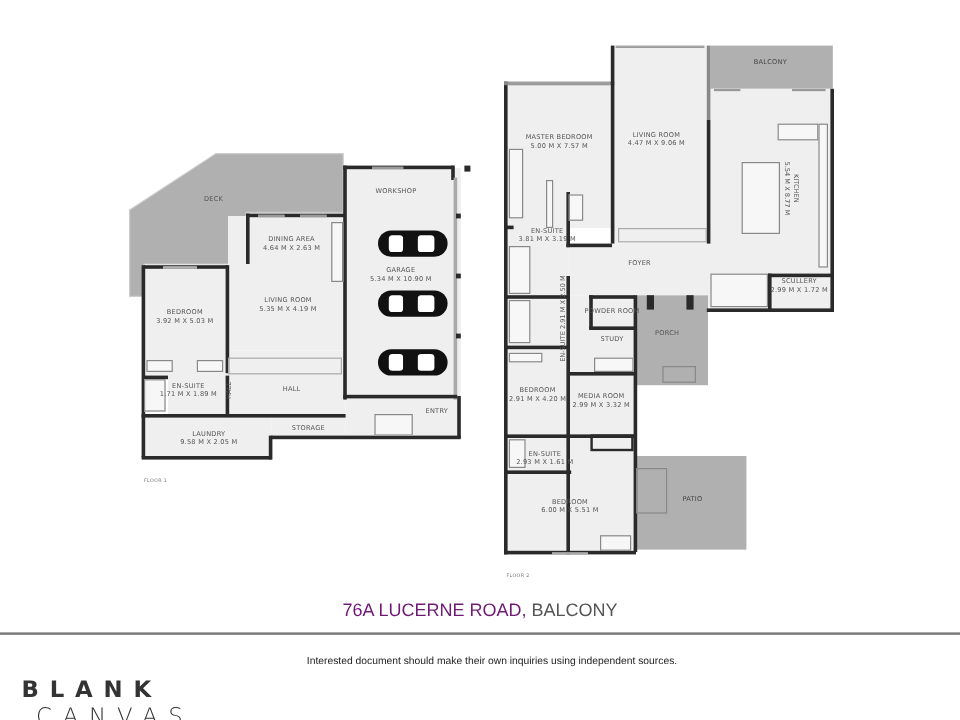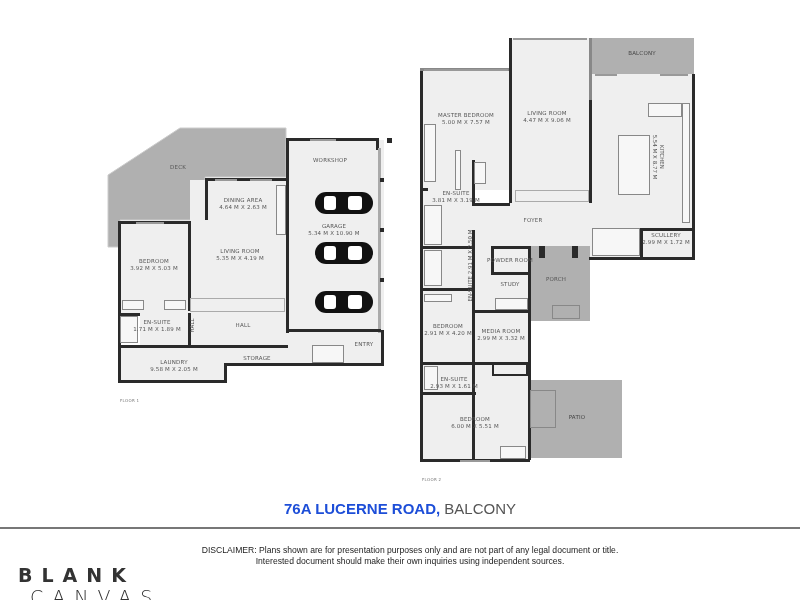--- a/index.html
+++ b/index.html
@@ -7,21 +7,21 @@
   .abs{position:absolute;}
   .room{position:absolute;background:#efefef;box-sizing:border-box;}
   .ext{position:absolute;background:#b0b0b0;}
   .wall{position:absolute;background:#2a2a2a;}
   .lbl{position:absolute;font-size:5.5px;color:#555;text-align:center;line-height:7px;letter-spacing:0.2px;white-space:nowrap;transform:translate(-50%,-50%);}
   .lbl .dim{display:block;}
   .vlbl{position:absolute;font-size:5.5px;color:#555;white-space:nowrap;line-height:7px;text-align:center;}
   .floor-lbl{position:absolute;font-size:4px;color:#777;letter-spacing:0.3px;}
   .car{position:absolute;width:60px;height:26px;}
   .title{position:absolute;left:0;width:800px;top:500px;text-align:center;font-family:"Liberation Sans",sans-serif;font-size:15px;color:#333;}
-  .title b{font-weight:700;color:#1d4ed8;}
+  .title b{font-weight:400;color:#701a75;}
   .title span.sub{font-weight:400;color:#555;}
   .divider{position:absolute;left:0;top:527px;width:800px;height:2px;background:#777;}
   .logo{position:absolute;left:18px;top:564px;font-family:"DejaVu Sans",sans-serif;color:#333;}
   .logo .l1{font-size:19px;letter-spacing:9px;font-weight:700;line-height:22px;}
   .logo .l2{font-size:19px;letter-spacing:9px;font-weight:300;line-height:22px;margin-left:12px;}
   .disc{position:absolute;left:195px;top:545px;width:430px;text-align:center;font-family:"Liberation Sans",sans-serif;font-size:8.6px;color:#222;line-height:11px;}
   .win{position:absolute;background:#fff;border-top:1px solid #999;border-bottom:1px solid #999;box-sizing:border-box;}
   .fix{position:absolute;border:1px solid #888;background:#f7f7f7;box-sizing:border-box;}
 </style>
 </head>
@@ -211,15 +211,14 @@
 <div class="title"><b>76A LUCERNE ROAD,</b><span class="sub"> BALCONY</span></div>
 
 <div class="divider"></div>
 
 <div class="logo">
   <div class="l1">BLANK</div>
   <div class="l2">CANVAS</div>
 </div>
 
 <div class="disc">
-  <div>DISCLAIMER: Plans shown are for presentation purposes only and are not part of any legal document or title.</div>
   <div>Interested document should make their own inquiries using independent sources.</div>
 </div>
 
 </body></html>

